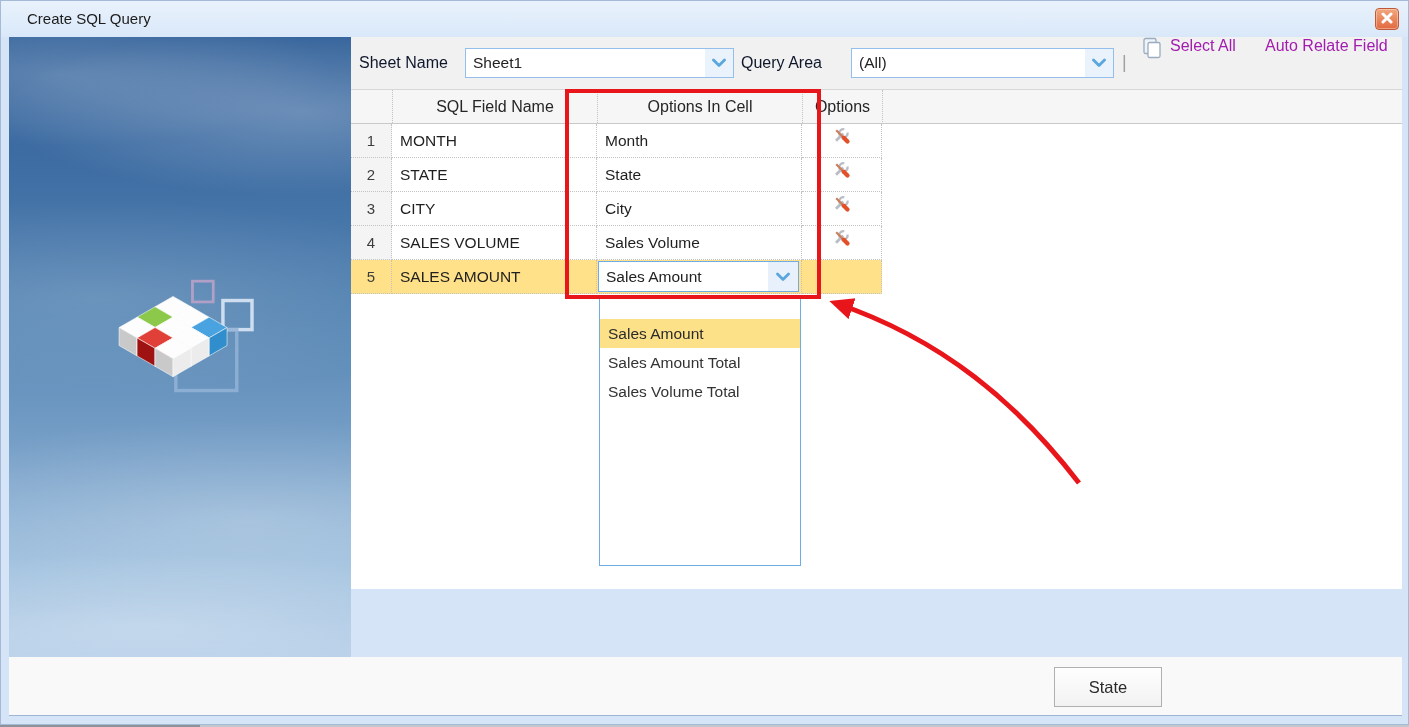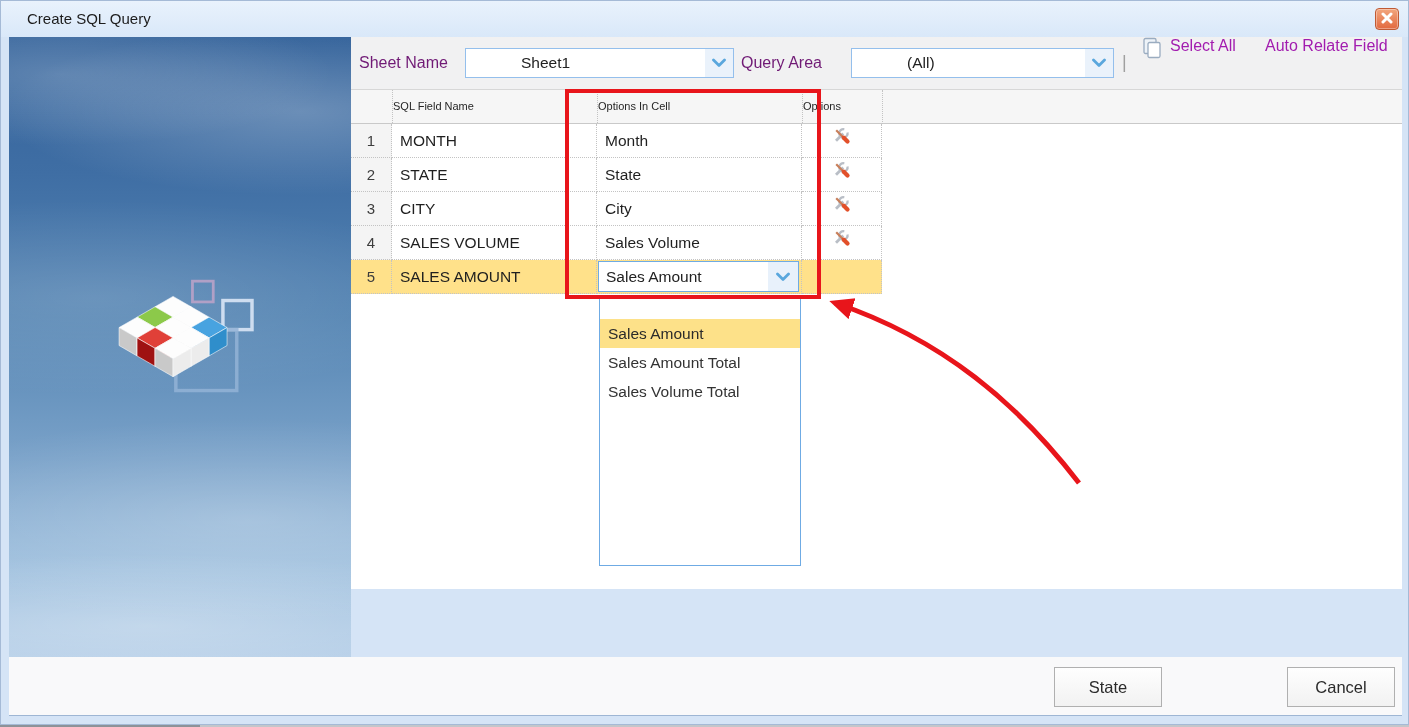--- a/index.html
+++ b/index.html
@@ -26,36 +26,36 @@
       radial-gradient(ellipse 700px 120px at 40% 95%, rgba(255,255,255,.28), transparent 60%),
       linear-gradient(180deg,#33629a 0%, #3f6ea4 22%, #5585b3 45%, #7aa2c9 68%, #9fc0de 86%, #b3cde7 100%);
   }
   .logo { position:absolute; left:50%; transform:translateX(-50%); top:242px; }
   .app-name { position:absolute; top:366px; width:100%; text-align:center;
               font-size:30px; font-weight:300; letter-spacing:.6px; color:#eaf2fb; }
 
   
   .toolbar { position:absolute; left:350px; top:36px; width:1051px; height:53px;
              background:#f1f1f2; border-bottom:1px solid #d7d7d7; overflow:hidden; }
-  .tb-label { position:absolute; top:0; line-height:52px; font-size:16px; color:#701a75; white-space:nowrap; }
+  .tb-label { position:absolute; top:0; line-height:52px; font-size:16px; color:#0f172a; white-space:nowrap; }
   .combo { position:absolute; top:11px; height:30px; background:#fff; border:1px solid #94bfec;
-           display:flex; align-items:center;padding-left:48px; }
+           display:flex; align-items:center; }
   .combo-value { flex:1; padding-left:7px; font-size:15.5px; color:#222; overflow:hidden; white-space:nowrap; }
   .combo-chev { width:28px; height:100%; display:flex; align-items:center; justify-content:center;
                 background:#eaf2fb; }
   .tb-sep { position:absolute; top:0; line-height:50px; font-size:18px; color:#a0a0a0; }
   .tool-btn { position:absolute; top:0; height:52px; display:flex; align-items:flex-start; gap:7px;
               font-size:16px; color:#a21caf; white-space:nowrap; }
 
   
   .table-region { position:absolute; left:350px; top:89px; width:1051px; height:499px; background:#fff; }
   .thead { position:absolute; left:0; top:0; width:1051px; height:34px; background:#f6f6f6;
            border-bottom:1px solid #c9c9c9; }
-  .th { position:absolute; top:0; height:33px; line-height:33px; text-align:left;
-        font-size:11px; color:#262626; border-left:1px dotted #c3c3c3; }
+  .th { position:absolute; top:0; height:33px; line-height:33px; text-align:center;
+        font-size:16px; color:#262626; border-left:1px dotted #c3c3c3; }
   .rows { position:absolute; left:0; top:34px; width:531px; }
   .row { display:flex; height:34px; }
   .cell { border-right:1px dotted #c3c3c3; border-bottom:1px dotted #c3c3c3; height:34px;
           line-height:33px; font-size:15.5px; color:#1f1f1f; overflow:hidden; white-space:nowrap; }
   .cell-num { width:41px; background:#f4f4f4; text-align:center; font-size:15px; color:#3d3d3d; }
   .cell-field { width:205px; padding-left:8px; }
   .cell-display { width:205px; padding-left:8px; position:relative; }
   .cell-options { width:80px; display:flex; align-items:center; justify-content:center; }
   .row.sel .cell { background:#ffe18a; }
   .row-combo { position:absolute; left:1px; top:1px; width:201px; height:31px; background:#fff;
@@ -274,21 +274,20 @@
 
   <div class="dd-list">
     <div class="dd-item sel">Sales Amount</div>
     <div class="dd-item">Sales Amount Total</div>
     <div class="dd-item">Sales Volume Total</div>
   </div>
 
 
   <div class="footer">
     <div class="btn" style="left:1045px">State</div>
-    <div class="btn" style="left:1278px">Cancel</div>
   </div>
   <div class="footer-border"></div>
 
   <div class="red-rect"></div>
   <svg class="arrow-svg">
     <defs>
       <marker id="ah" markerUnits="userSpaceOnUse" markerWidth="28" markerHeight="24" refX="18" refY="11" orient="auto">
         <path d="M0,0 L24,11 L0,22 Z" fill="#e8151b"></path>
       </marker>
     </defs>

